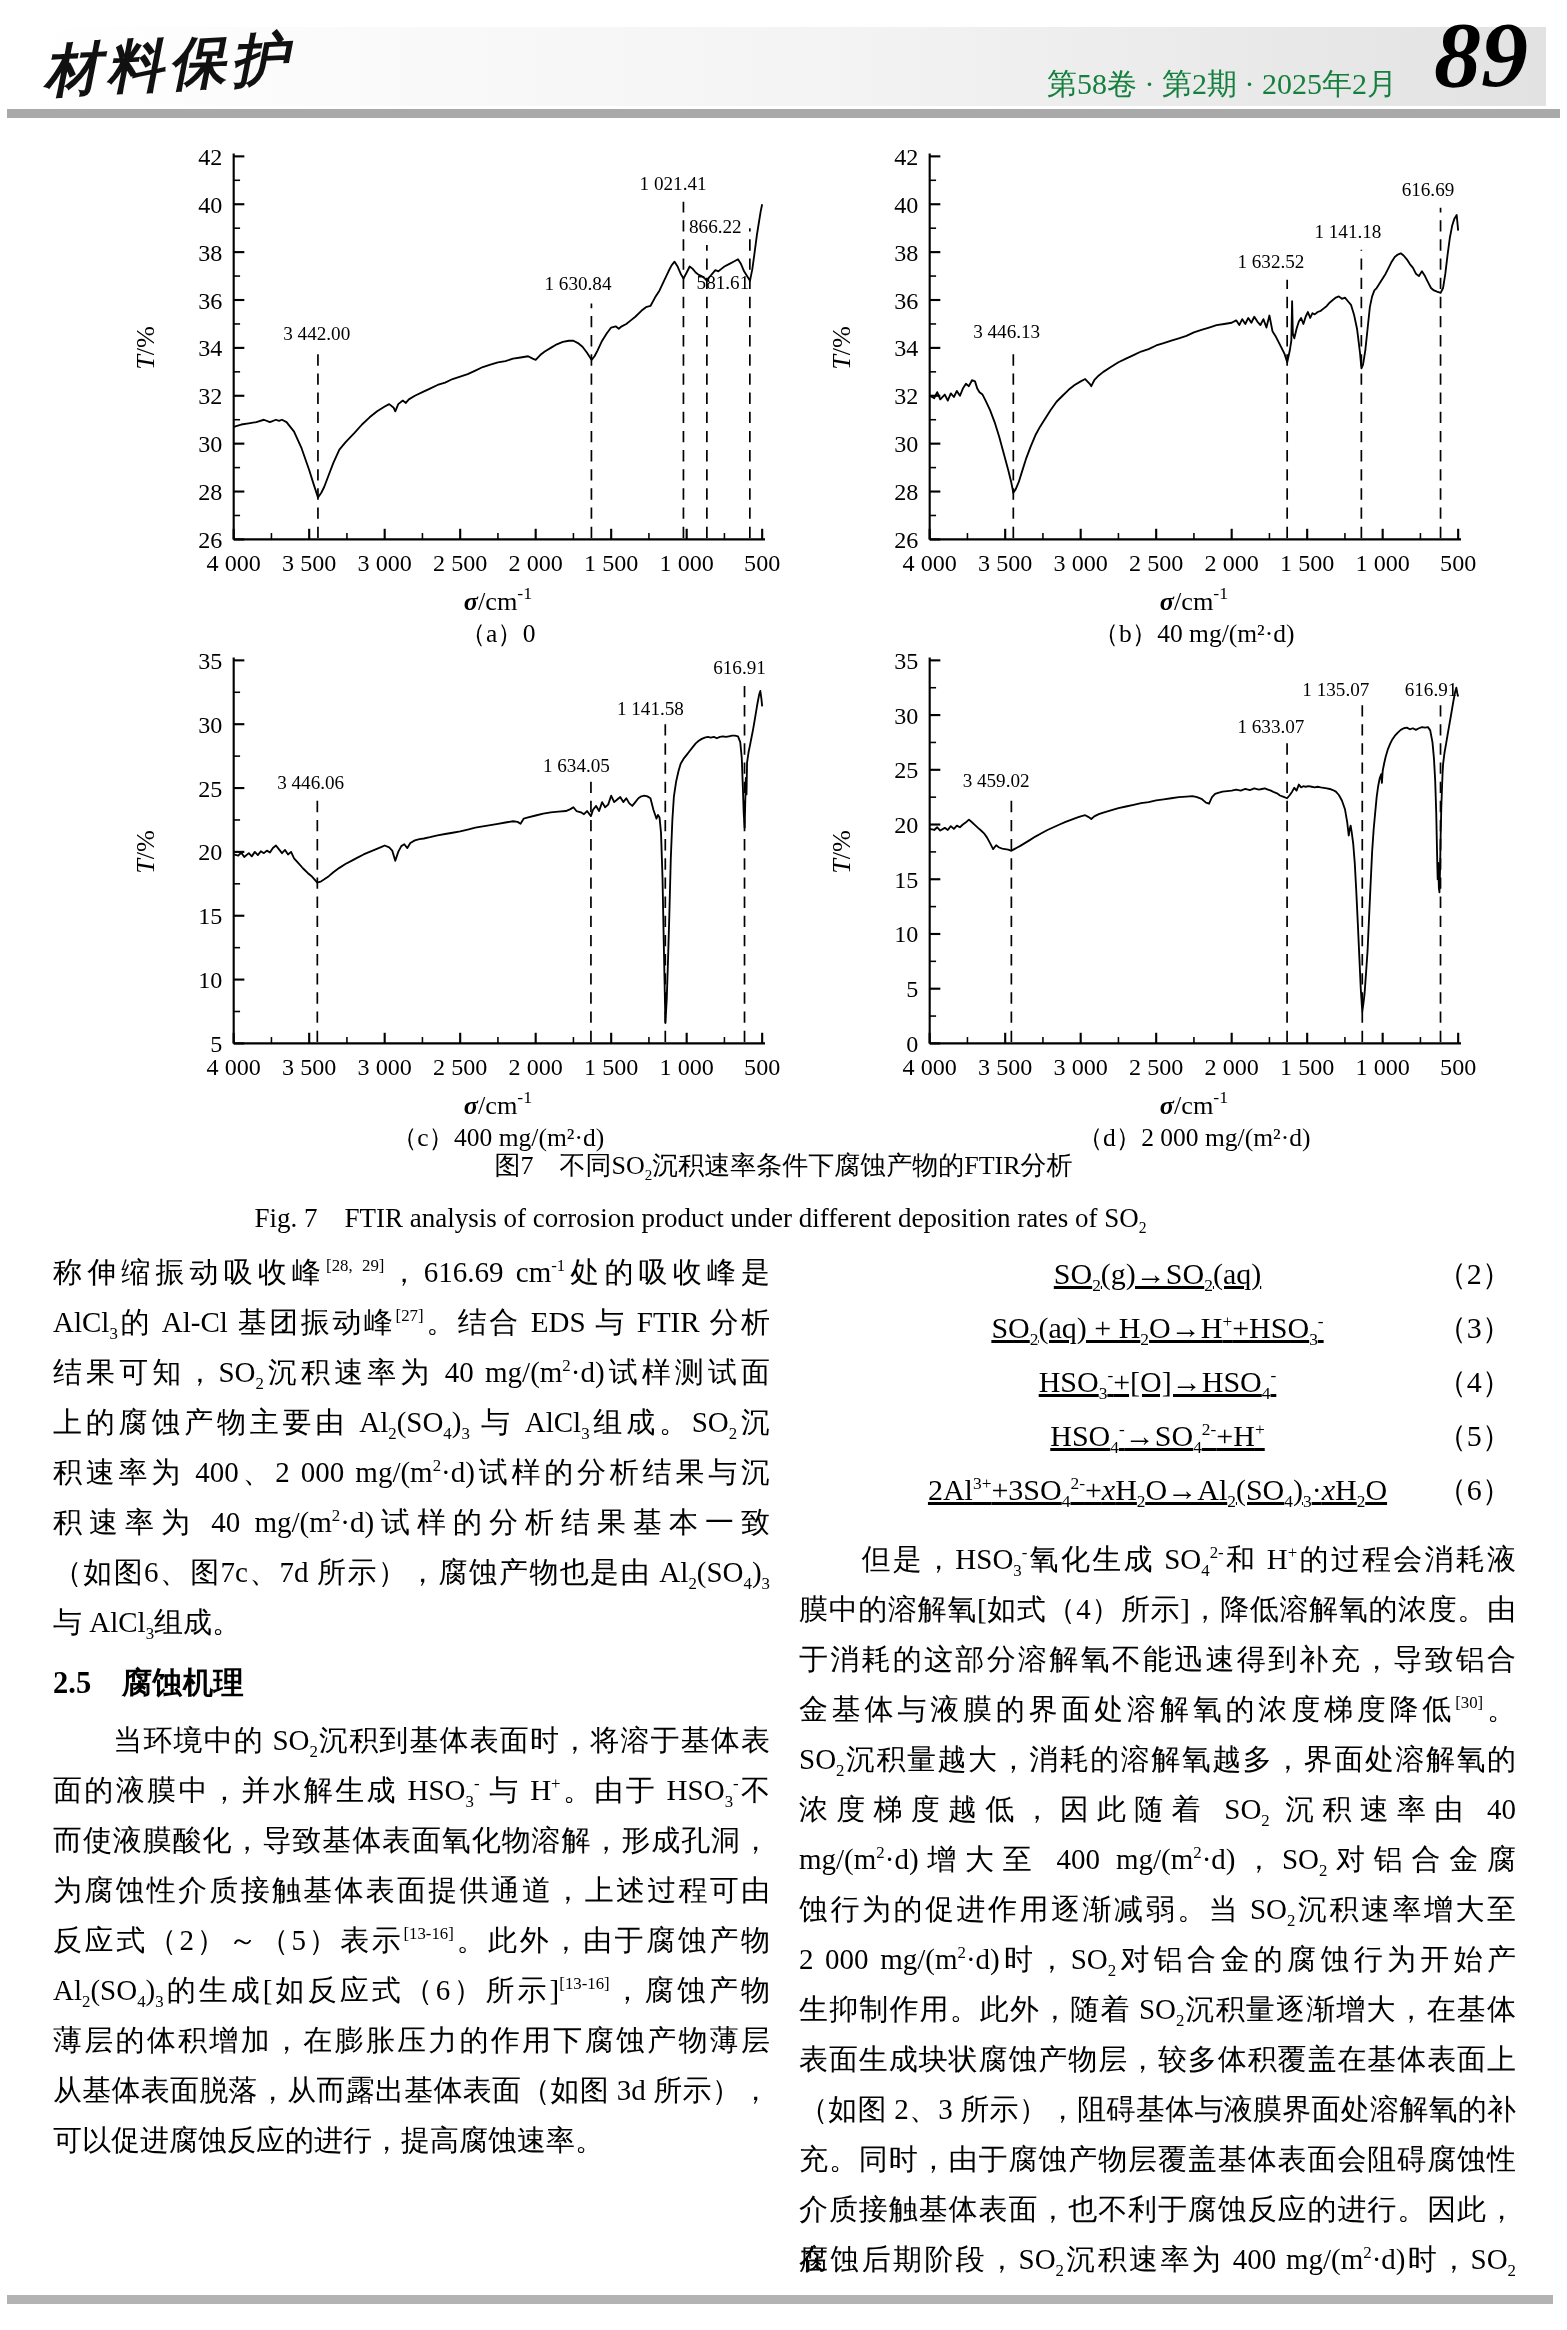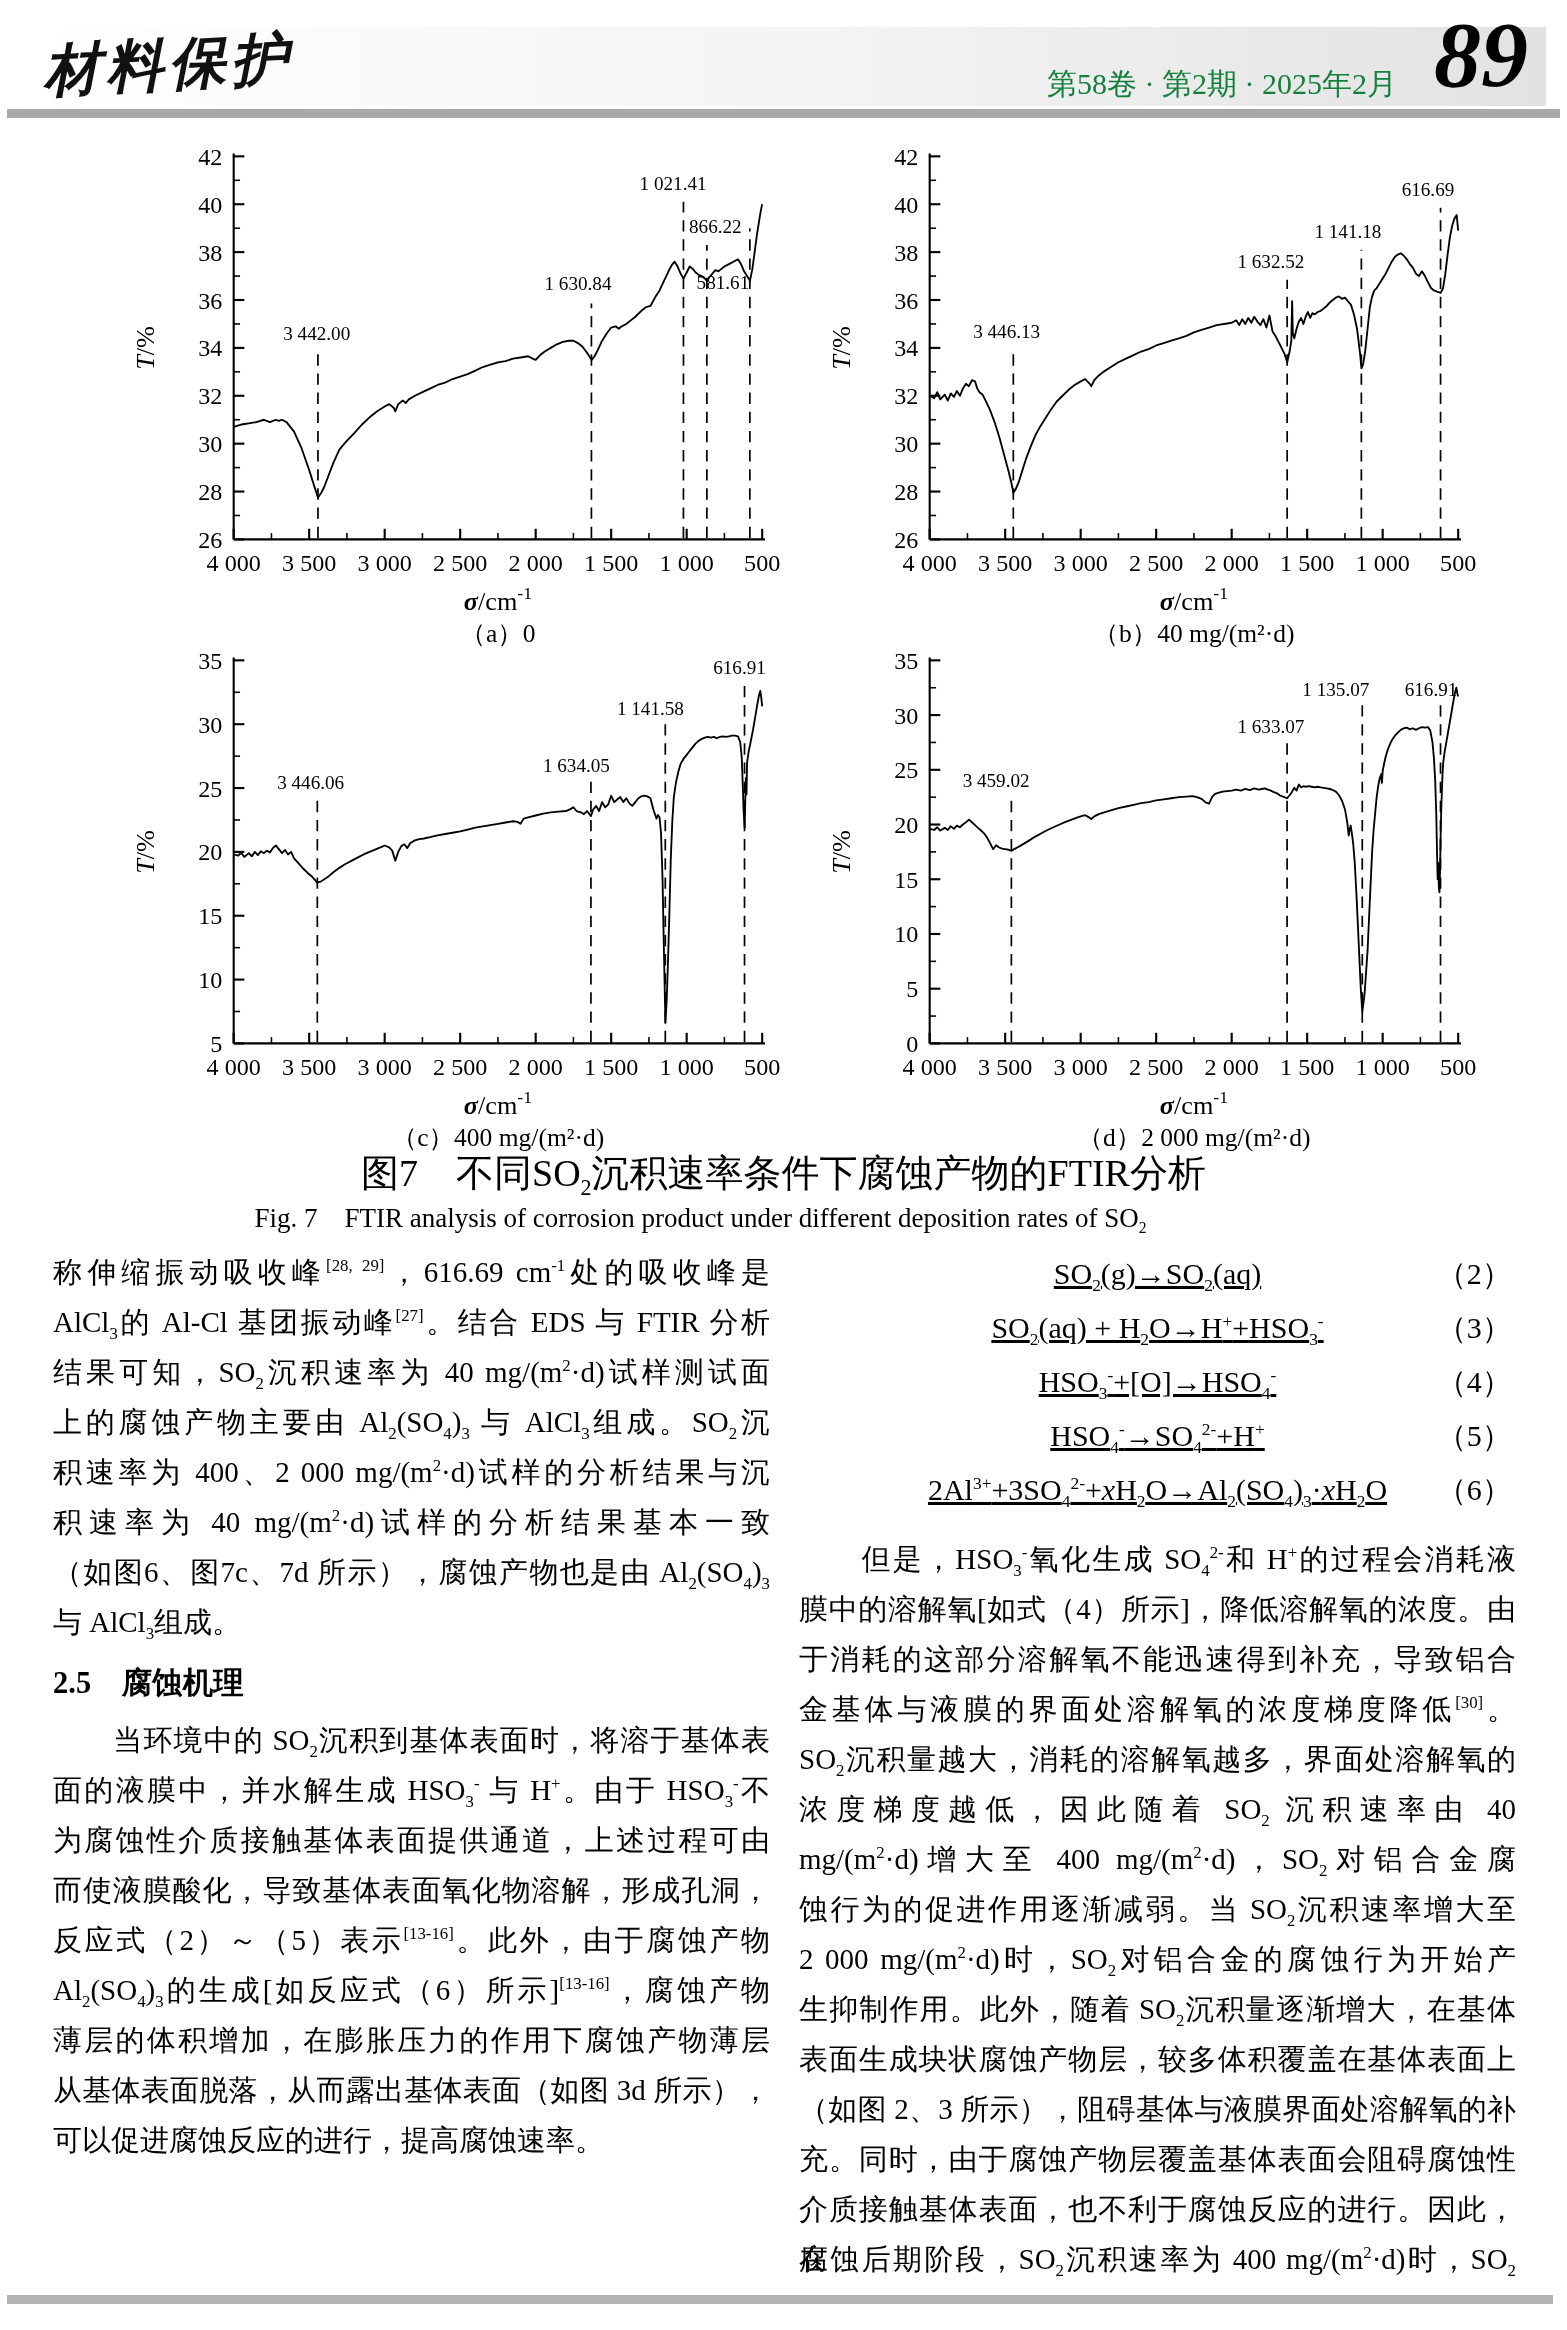--- a/index.html
+++ b/index.html
@@ -8,21 +8,21 @@
   .header-band{position:absolute;left:23.4px;top:27px;width:1523px;height:79px;
         background:linear-gradient(90deg,#ffffff 0%,#f3f3f3 55%,#e2e2e2 100%);}
   .journal-logo{position:absolute;left:43px;top:27px;font-size:57px;font-weight:bold;font-style:italic;
         letter-spacing:5.7px;transform:rotate(-3deg);color:#111;}
   .issue-info{position:absolute;right:170px;top:64px;font-size:30px;color:#15803d;}
   .page-number{position:absolute;right:39px;top:7px;font-size:94px;font-style:italic;font-weight:bold;line-height:1;}
   .header-rule{position:absolute;left:7px;top:109px;width:1553px;height:9.2px;background:#a9a9a9;}
   .bottom-rule{position:absolute;left:7px;top:2295px;width:1546px;height:9.2px;background:#b3b3b3;}
   .chart{position:absolute;width:681px;height:518px;}
   svg text{font-family:"Liberation Serif","DejaVu Serif",serif;fill:#000;}
-  .fig-caption-zh{position:absolute;left:0;top:1148px;width:1567px;text-align:center;font-size:38px;}
+  .fig-caption-zh{position:absolute;left:0;top:1148px;width:1567px;text-align:center;font-size:26px;}
   .fig-caption-en{position:absolute;left:0;top:1200px;width:1401px;text-align:center;font-size:27px;}
   .col{position:absolute;width:717px;}
   #left-col{left:53px;top:1247px;}
   #right-col{left:799px;top:1247px;}
   .bodyline{height:50px;line-height:50px;font-size:29px;text-align:justify;text-align-last:justify;}
   .bodyline.last{text-align-last:left;}
   sub,sup{font-size:58%;line-height:0;}
   .section-heading{height:50px;line-height:50px;font-size:30.5px;font-weight:bold;margin:11.4px 0 7px;text-align:left;}
   .eq-row{position:relative;height:54px;line-height:54px;font-size:30px;text-align:center;text-decoration:underline;}
   .eq-num{position:absolute;right:4.3px;top:0;}
@@ -301,22 +301,22 @@
       <div class="bodyline">AlCl<sub>3</sub>的 Al-Cl 基团振动峰<sup>[27]</sup>。结合 EDS 与 FTIR 分析</div>
       <div class="bodyline">结果可知，SO<sub>2</sub>沉积速率为 40 mg/(m<sup>2</sup>·d)试样测试面</div>
       <div class="bodyline">上的腐蚀产物主要由 Al<sub>2</sub>(SO<sub>4</sub>)<sub>3</sub> 与 AlCl<sub>3</sub>组成。SO<sub>2</sub>沉</div>
       <div class="bodyline">积速率为 400、2 000 mg/(m<sup>2</sup>·d)试样的分析结果与沉</div>
       <div class="bodyline">积速率为 40 mg/(m<sup>2</sup>·d)试样的分析结果基本一致</div>
       <div class="bodyline">（如图6、图7c、7d 所示），腐蚀产物也是由 Al<sub>2</sub>(SO<sub>4</sub>)<sub>3</sub></div>
       <div class="bodyline last">与 AlCl<sub>3</sub>组成。</div>
       <div class="section-heading">2.5　腐蚀机理</div>
       <div class="bodyline">　　当环境中的 SO<sub>2</sub>沉积到基体表面时，将溶于基体表</div>
       <div class="bodyline">面的液膜中，并水解生成 HSO<sub>3</sub><sup>-</sup> 与 H<sup>+</sup>。由于 HSO<sub>3</sub><sup>-</sup>不</div>
+      <div class="bodyline">而使液膜酸化，导致基体表面氧化物溶解，形成孔洞，</div>
       <div class="bodyline">为腐蚀性介质接触基体表面提供通道，上述过程可由</div>
-      <div class="bodyline">而使液膜酸化，导致基体表面氧化物溶解，形成孔洞，</div>
       <div class="bodyline">反应式（2）～（5）表示<sup>[13-16]</sup>。此外，由于腐蚀产物</div>
       <div class="bodyline">Al<sub>2</sub>(SO<sub>4</sub>)<sub>3</sub>的生成[如反应式（6）所示]<sup>[13-16]</sup>，腐蚀产物</div>
       <div class="bodyline">薄层的体积增加，在膨胀压力的作用下腐蚀产物薄层</div>
       <div class="bodyline">从基体表面脱落，从而露出基体表面（如图 3d 所示），</div>
       <div class="bodyline last">可以促进腐蚀反应的进行，提高腐蚀速率。</div>
     </div>
   <div id="right-col" class="col">
       <div class="eq-row"><span>SO<sub>2</sub>(g)→SO<sub>2</sub>(aq)</span><span class="eq-num">（2）</span></div>
       <div class="eq-row"><span>SO<sub>2</sub>(aq) + H<sub>2</sub>O→H<sup>+</sup>+HSO<sub>3</sub><sup>-</sup></span><span class="eq-num">（3）</span></div>
       <div class="eq-row"><span>HSO<sub>3</sub><sup>-</sup>+[O]→HSO<sub>4</sub><sup>-</sup></span><span class="eq-num">（4）</span></div>

